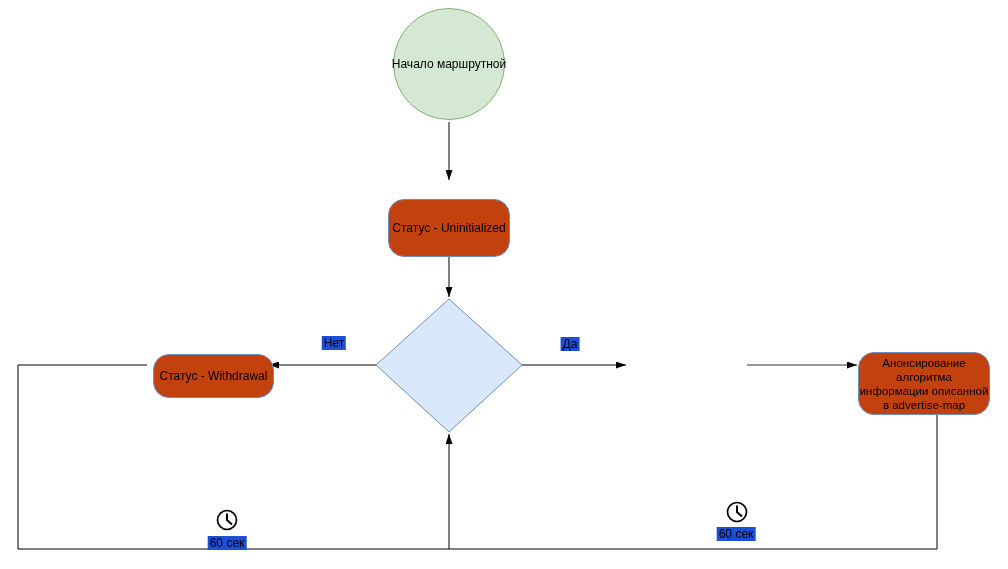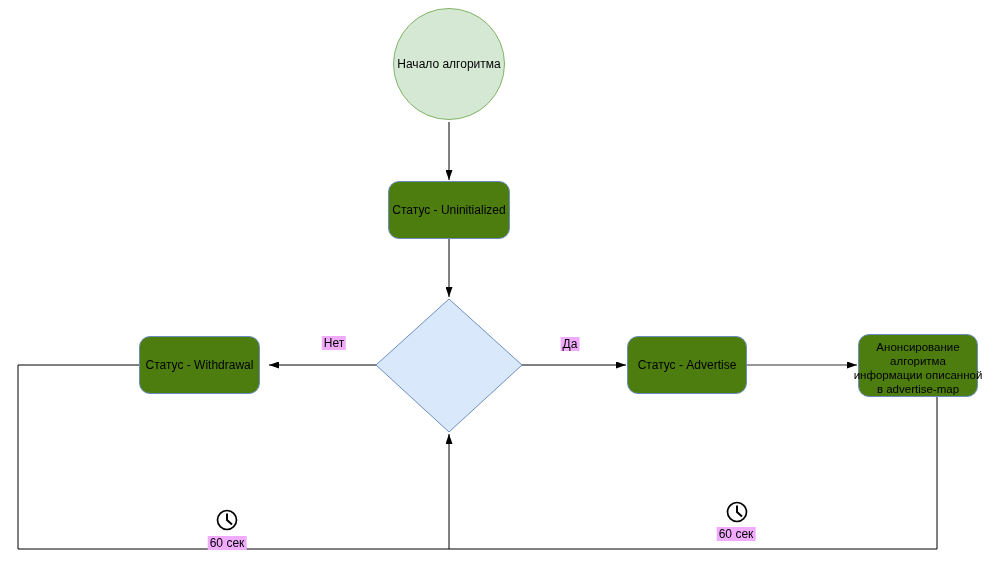--- a/index.html
+++ b/index.html
@@ -22,43 +22,44 @@
     position: absolute;
     box-sizing: border-box;
     display: flex;
     flex-direction: column;
     align-items: center;
     justify-content: center;
     text-align: center;
     line-height: 15px;
   }
   .rounded-box {
-    background: #4d7c0f;
+    background: #c2410c;
     border: 1px solid #6c8ebf;
-    border-radius: 11px;
+    border-radius: 16px;
+    margin-top: 18px;
   }
   .start-circle {
     background: #d5e8d4;
     border: 1px solid #82b366;
     border-radius: 50%;
   }
   .node-label { display: block; white-space: nowrap; }
   .wrap-label { display: block; white-space: nowrap; line-height: 14px; font-size: 11.5px; }
   .edge-label {
     position: absolute;
     transform: translate(-50%, -50%);
     white-space: nowrap;
-    background: #f0abfc;
+    background: #1d4ed8;
     padding: 0 2px;
   }
   #node-start        { left: 393px; top: 8px;   width: 112px; height: 112px; }
   #node-uninit       { left: 388px; top: 181px; width: 122px; height: 58px; }
-  #node-withdrawal   { left: 139px; top: 336px; width: 121px; height: 58px; }
+  #node-withdrawal   { left: 153px; top: 336px; width: 121px; height: 44px; }
   #node-advertise    { left: 627px; top: 336px; width: 120px; height: 58px; }
-  #node-advmap       { left: 858px; top: 334px; width: 120px; height: 63px; justify-content: flex-end; }
+  #node-advmap       { left: 858px; top: 334px; width: 132px; height: 63px; }
   #decision-label    { left: 369px; top: 345px; width: 160px; height: 40px; position: absolute;
                        display: flex; flex-direction: column; align-items: center; justify-content: center;
                        text-align: center; line-height: 16px; }
   #label-no          { left: 334px; top: 343px; }
   #label-yes         { left: 570px; top: 344px; }
   #timer-left-label  { left: 227px; top: 543px; }
   #timer-right-label { left: 736px; top: 534px; }
 </style>
 </head>
 <body>
@@ -93,35 +94,32 @@
       <polyline points="227,513.5 227,520 232,524.5" fill="none" stroke="#000000" stroke-width="2"></polyline>
     </g>
 
     <g>
       <circle cx="737" cy="512" r="9.5" fill="#ffffff" stroke="#000000" stroke-width="1.7"></circle>
       <polyline points="737,505.5 737,512 742,516.5" fill="none" stroke="#000000" stroke-width="2"></polyline>
     </g>
   </svg>
 
   <div class="node start-circle" id="node-start">
-    <span class="node-label">Начало алгоритма</span>
+    <span class="node-label">Начало маршрутной</span>
   </div>
 
   <div class="node rounded-box" id="node-uninit">
     <span class="node-label">Статус - Uninitialized</span>
   </div>
 
 
   <div class="node rounded-box" id="node-withdrawal">
     <span class="node-label">Статус - Withdrawal</span>
   </div>
 
-  <div class="node rounded-box" id="node-advertise">
-    <span class="node-label">Статус - Advertise</span>
-  </div>
 
   <div class="node rounded-box" id="node-advmap">
     <span class="wrap-label">Анонсирование</span>
     <span class="wrap-label">алгоритма</span>
     <span class="wrap-label">информации описанной</span>
     <span class="wrap-label">в advertise-map</span>
   </div>
 
   <div class="edge-label" id="label-no">Нет</div>
   <div class="edge-label" id="label-yes">Да</div>

